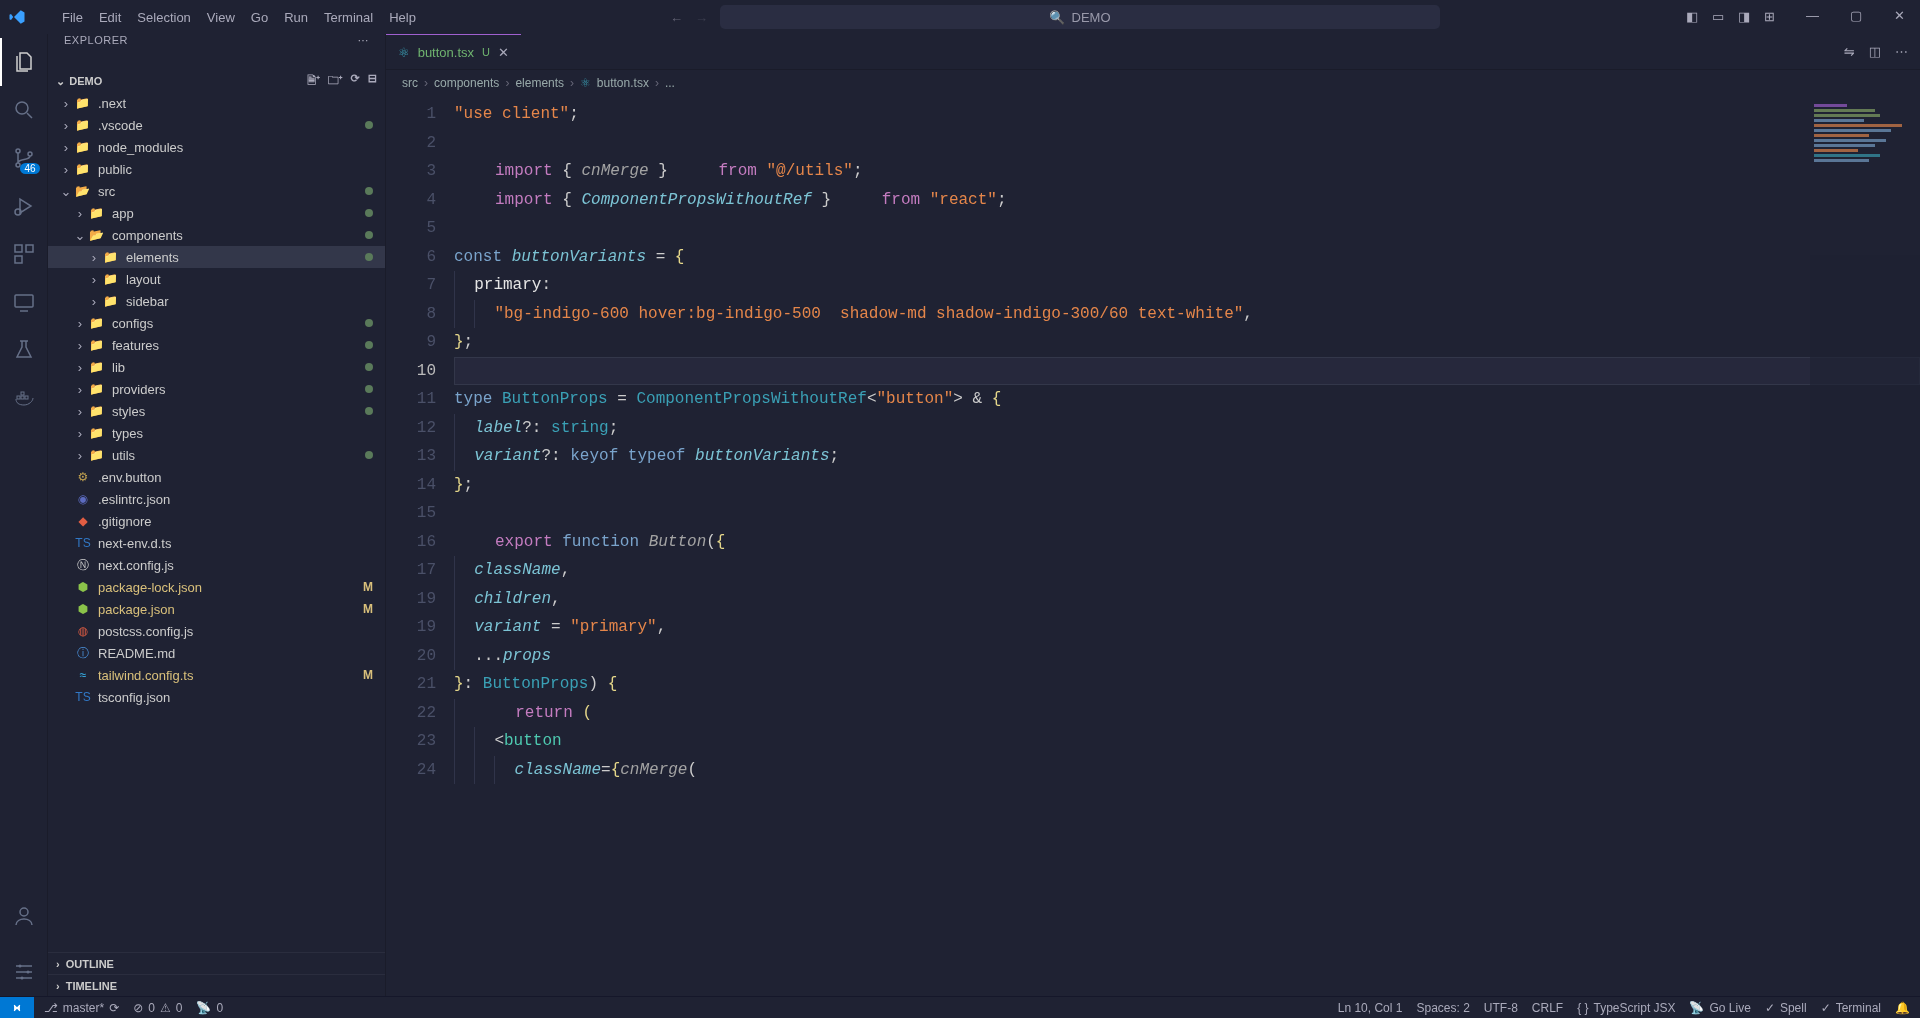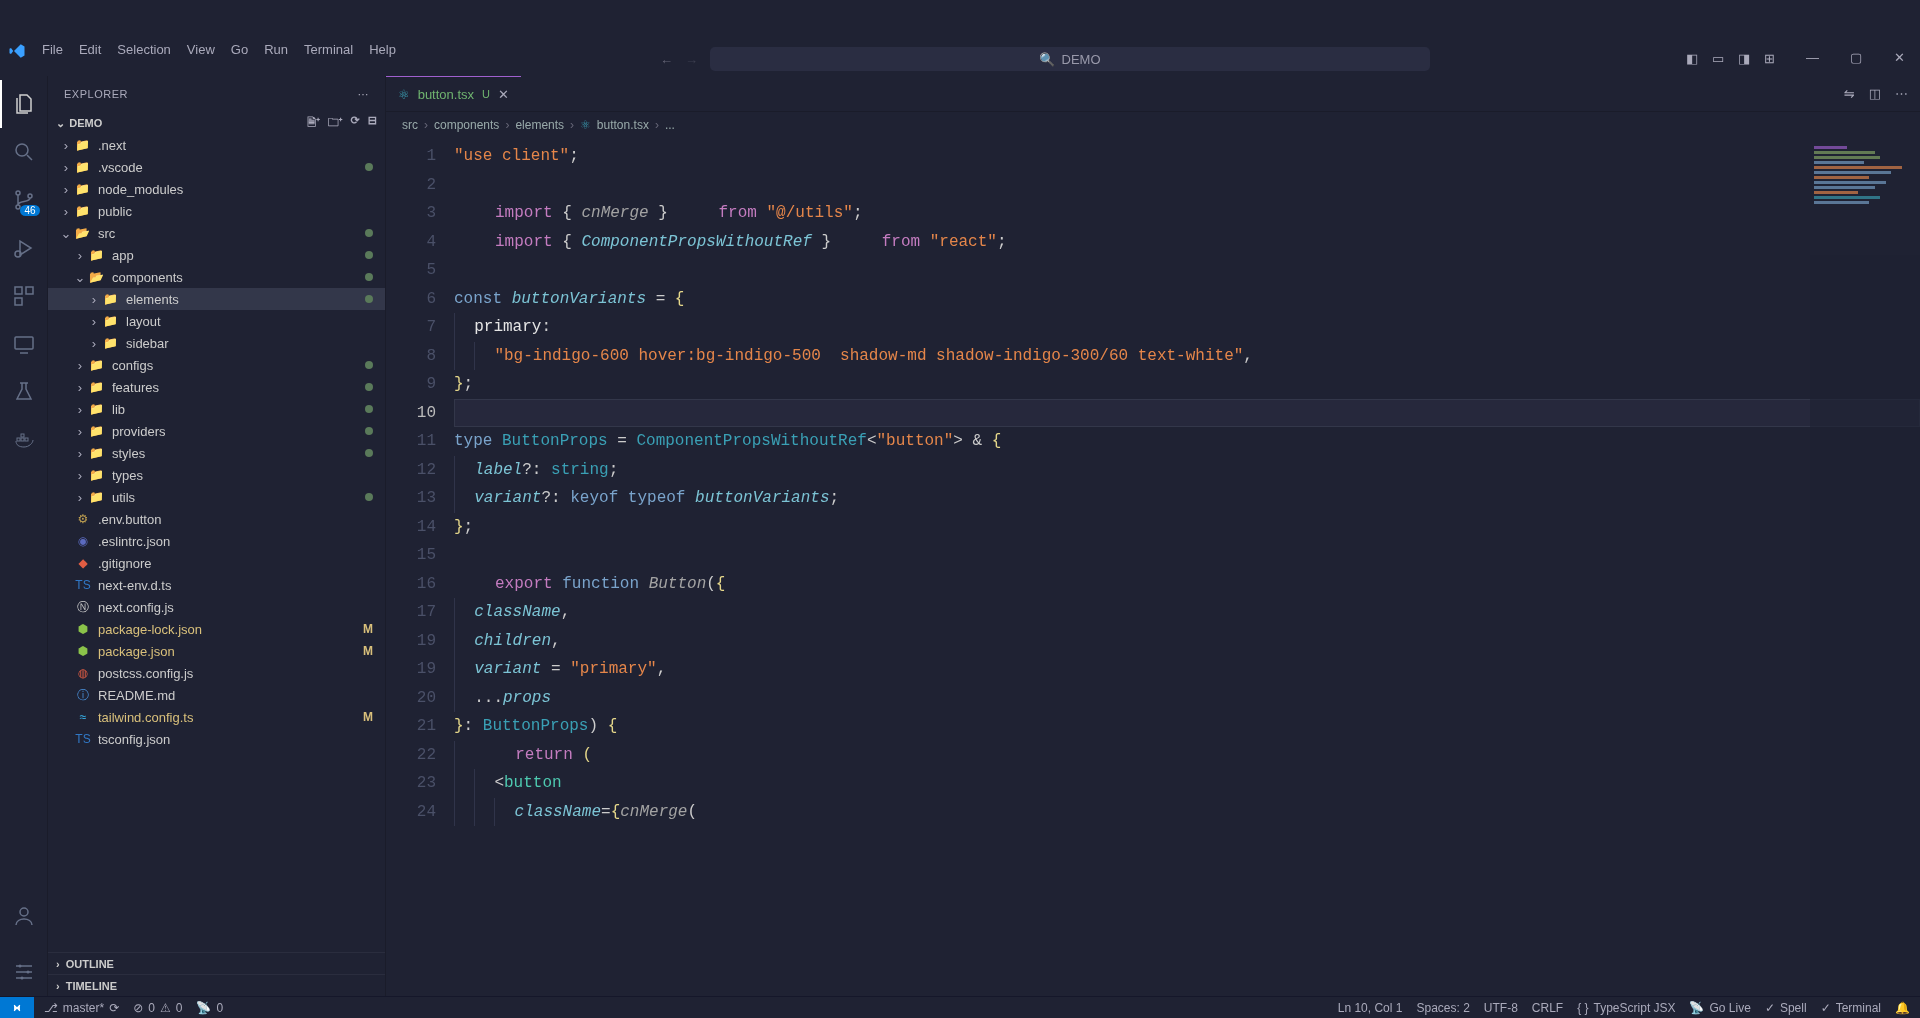--- a/index.html
+++ b/index.html
@@ -1,37 +1,37 @@
 <!DOCTYPE html>
 <html><head>
 <meta charset="utf-8">
 <style>
   * { margin:0; padding:0; box-sizing:border-box; }
   body { background:#1f2233; color:#ccc; font-family:"Segoe UI",sans-serif; font-size:13px; width:1920px; height:1018px; overflow:hidden; display:flex; flex-direction:column; }
-  .title-bar { height:34px; background:#1f2233; display:flex; padding:0 8px; gap:0;margin-top:42px; }
+  .title-bar { height:34px; background:#1f2233; display:flex; align-items:center; padding:0 8px; gap:20px; }
   .vscode-logo { width:18px; height:18px; margin-right:8px; }
   .menu-item { padding:4px 8px; color:#aab; cursor:pointer; }
   .title-center { flex:1; display:flex; justify-content:center; align-items:center; gap:12px; }
   .nav-arrows { display:flex; gap:12px; color:#667; }
   .search-box { background:#2a2d42; border-radius:5px; height:24px; width:720px; display:flex; align-items:center; justify-content:center; color:#99a; gap:6px; }
   .title-right { display:flex; gap:10px; align-items:center; color:#aab; }
   .title-right .icon-btn { width:16px; height:16px; cursor:pointer; }
   .win-btn { width:18px; height:18px; cursor:pointer; color:#aab; margin-left:16px; }
 
   .main { flex:1; display:flex; min-height:0; }
 
   .activity-bar { width:48px; background:#1f2233; display:flex; flex-direction:column; align-items:center; padding-top:4px; border-right:1px solid #1a1c2a; }
   .activity-item { width:48px; height:48px; display:flex; align-items:center; justify-content:center; color:#667088; cursor:pointer; position:relative; }
   .activity-item.active { color:#d0d0d0; }
   .activity-item.active::before { content:""; position:absolute; left:0; top:0; width:2px; height:100%; background:#fff; }
   .activity-badge { position:absolute; bottom:8px; right:8px; background:#0078d4; color:#fff; font-size:10px; padding:0 4px; border-radius:8px; }
   .activity-bottom { margin-top:auto; margin-bottom:8px; }
 
   .sidebar { width:338px; background:#1f2233; display:flex; flex-direction:column; border-right:1px solid #1a1c2a; }
-  .sidebar-header { height:36px; display:flex; align-items:center; justify-content:space-between; padding:0 16px; color:#aab; font-size:11px; letter-spacing:.5px; }
+  .sidebar-header { height:36px; display:flex; justify-content:space-between; padding:0 16px; color:#aab; font-size:11px; letter-spacing:.5px; }
   .sidebar-title-row { height:22px; display:flex; align-items:center; padding:0 8px; gap:4px; font-weight:600; color:#ccc; font-size:11px; }
   .sidebar-title-row .actions { margin-left:auto; display:flex; gap:8px; color:#aab; }
   .tree { flex:1; overflow:auto; font-size:13px; }
   .tree-row { display:flex; align-items:center; height:22px; padding-right:12px; cursor:pointer; color:#ccc; }
   .tree-row.selected { background:#33374a; }
   .tree-row .chev { width:16px; text-align:center; color:#aab; }
   .tree-row .ficon { width:18px; height:16px; margin-right:6px; display:flex; align-items:center; justify-content:center; font-size:12px; }
   .tree-row .name { flex:1; overflow:hidden; text-overflow:ellipsis; white-space:nowrap; }
   .tree-row .dot { width:8px; height:8px; border-radius:50%; }
   .tree-row .dot.green { background:#5a7a5a; }

